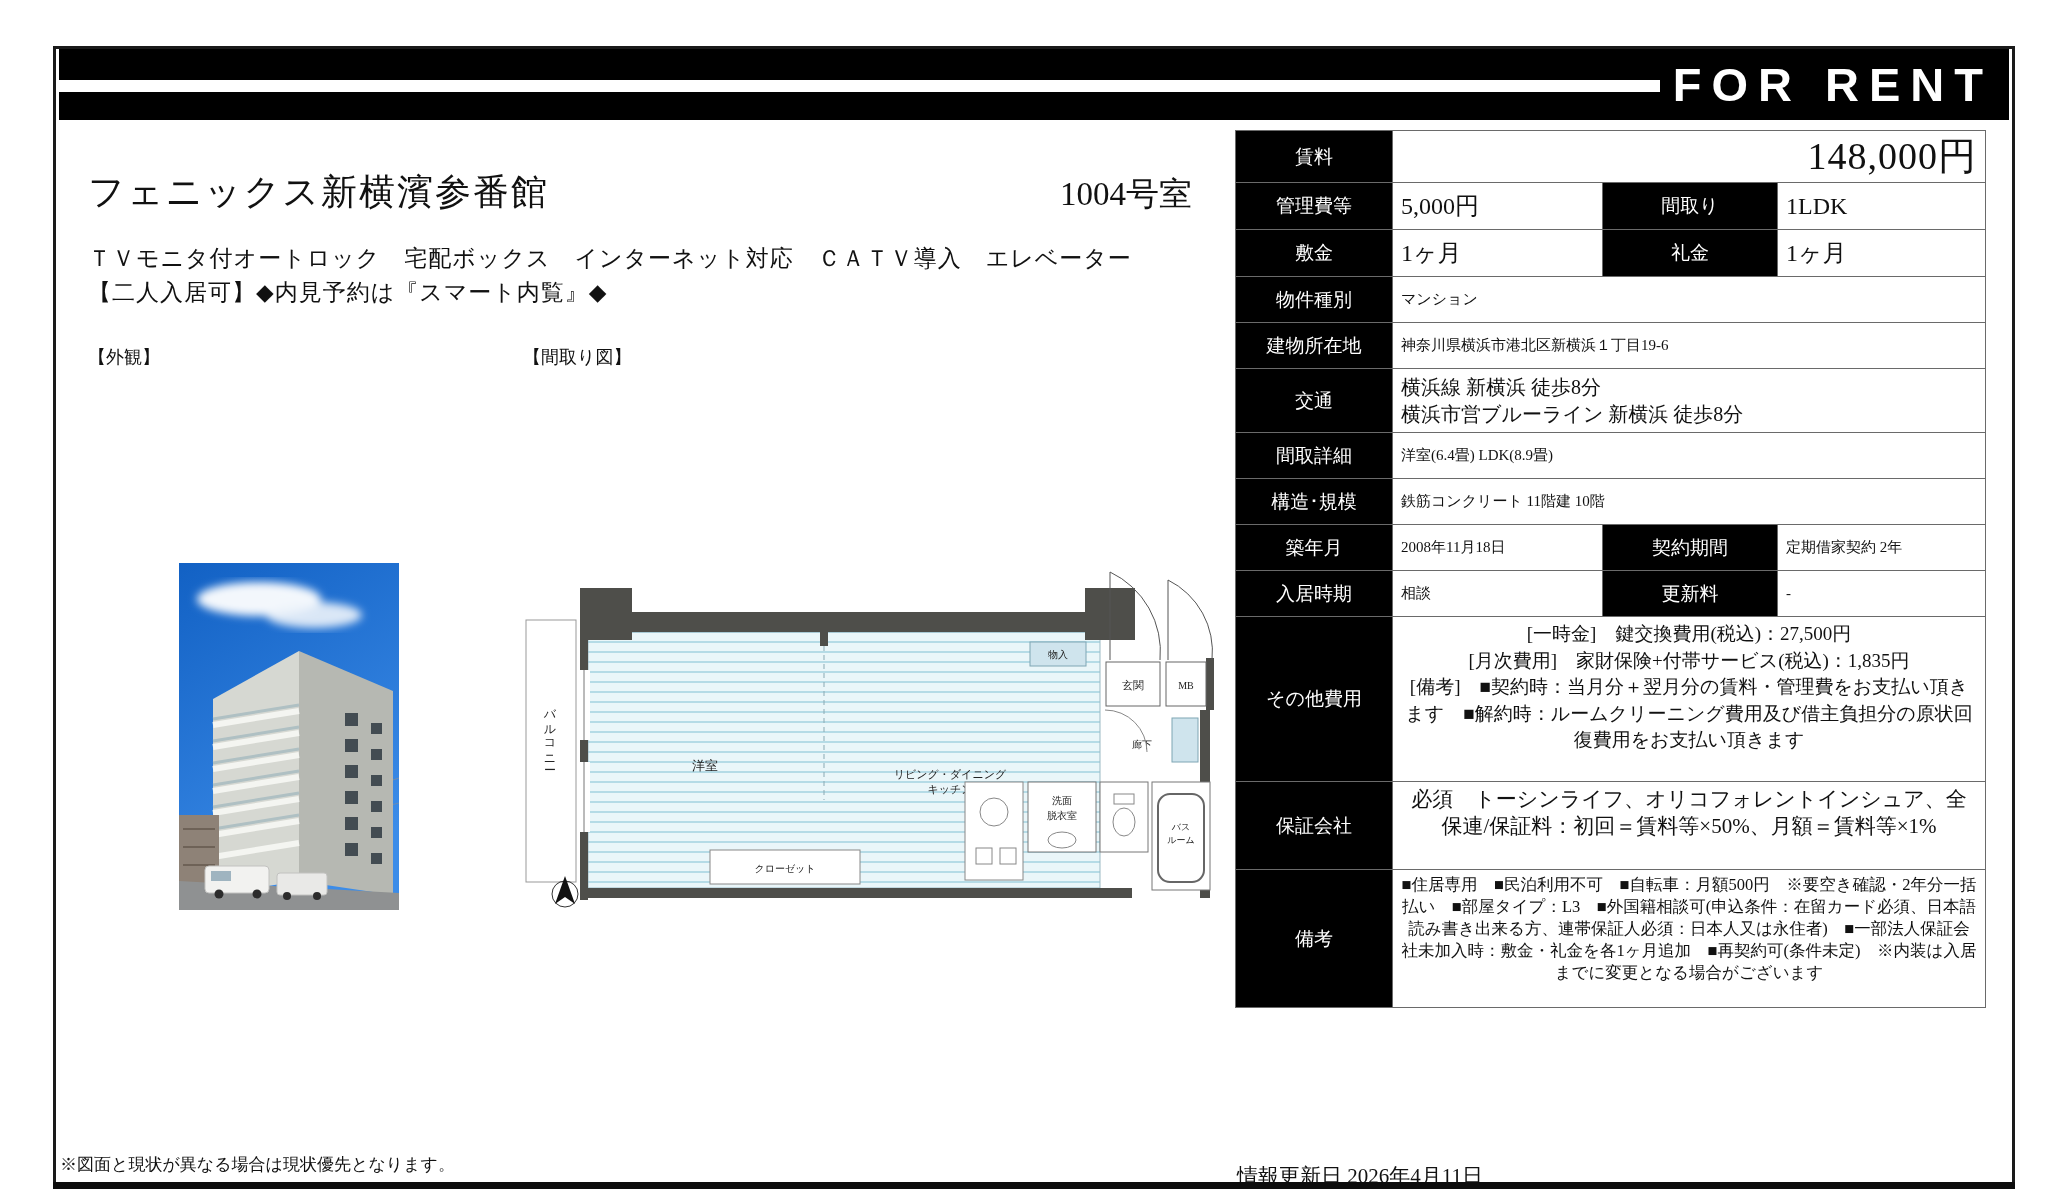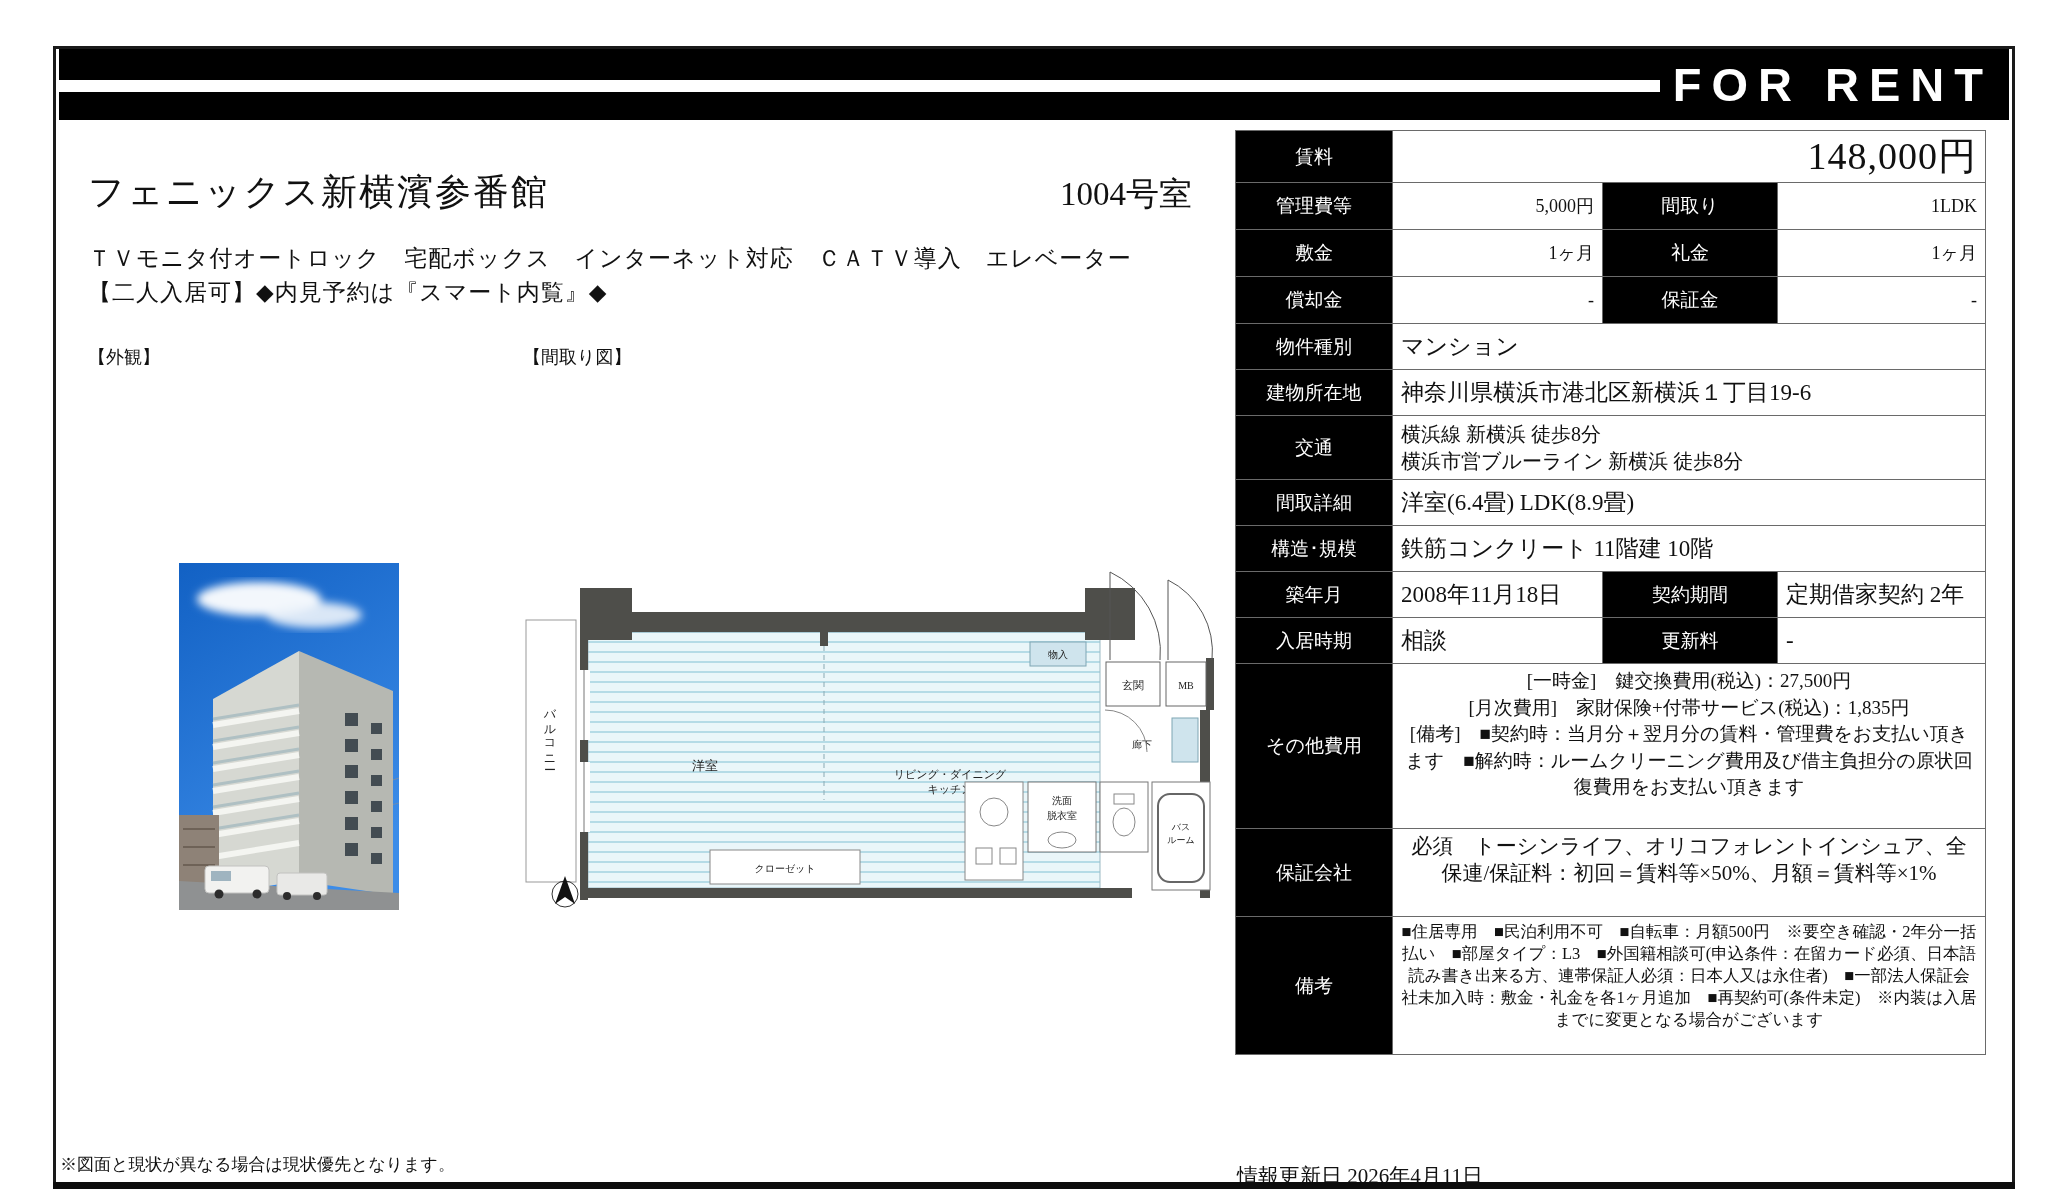--- a/index.html
+++ b/index.html
@@ -21,22 +21,22 @@
   .features{left:88px;font-size:23px;letter-spacing:1px;}
   .photo-label{font-size:18px;}
   
   .photo-box{left:179px;top:563px;width:220px;height:347px;}
   .plan-box{left:520px;top:550px;width:695px;height:360px;}
   
   .spec-table{left:1235px;top:130px;width:750px;border-collapse:collapse;table-layout:fixed;}
   .spec-table td{border:1px solid #6a6a6a;padding:0 8px;overflow:hidden;}
   .spec-table .lbl{background:#000;color:#fff;text-align:center;font-size:19px;padding:0 2px;margin-left:11px;}
   .spec-table .big{font-size:38px;text-align:right;letter-spacing:1px;}
-  .spec-table .val{font-size:18px;text-align:right;margin-top:18px;}
-  .spec-table .valL{font-size:23px;text-align:left;}
+  .spec-table .val{font-size:24px;text-align:left;margin-top:18px;}
+  .spec-table .valL{font-size:15px;text-align:left;}
   .spec-table .valS{font-size:19px;text-align:left;line-height:1.4;}
   .spec-table .top{vertical-align:top;padding-top:4px;text-align:center;}
   .pre{white-space:pre-line;}
   .notes-cell{font-size:16.5px;line-height:1.34;text-align:left;}
   .guar-cell{font-size:21px;line-height:1.3;text-align:left;margin-left:27px;}
   .footer-left{left:60px;top:1153px;font-size:17px;}
   .footer-right{left:1237px;top:1162px;font-size:21px;}
   svg text{font-family:"Liberation Serif","DejaVu Serif",serif;fill:#222;}
 </style>
 </head>
@@ -236,26 +236,20 @@
     <td class="val">5,000円</td>
     <td class="lbl">間取り</td>
     <td class="val">1LDK</td>
   </tr>
   <tr style="height:47px">
     <td class="lbl">敷金</td>
     <td class="val">1ヶ月</td>
     <td class="lbl">礼金</td>
     <td class="val">1ヶ月</td>
   </tr>
-  <tr style="height:47px">
-    <td class="lbl">償却金</td>
-    <td class="val">-</td>
-    <td class="lbl">保証金</td>
-    <td class="val">-</td>
-  </tr>
   <tr style="height:46px">
     <td class="lbl">物件種別</td>
     <td class="valL" colspan="3">マンション</td>
   </tr>
   <tr style="height:46px">
     <td class="lbl">建物所在地</td>
     <td class="valL" colspan="3">神奈川県横浜市港北区新横浜１丁目19-6</td>
   </tr>
   <tr style="height:64px">
     <td class="lbl">交通</td>

